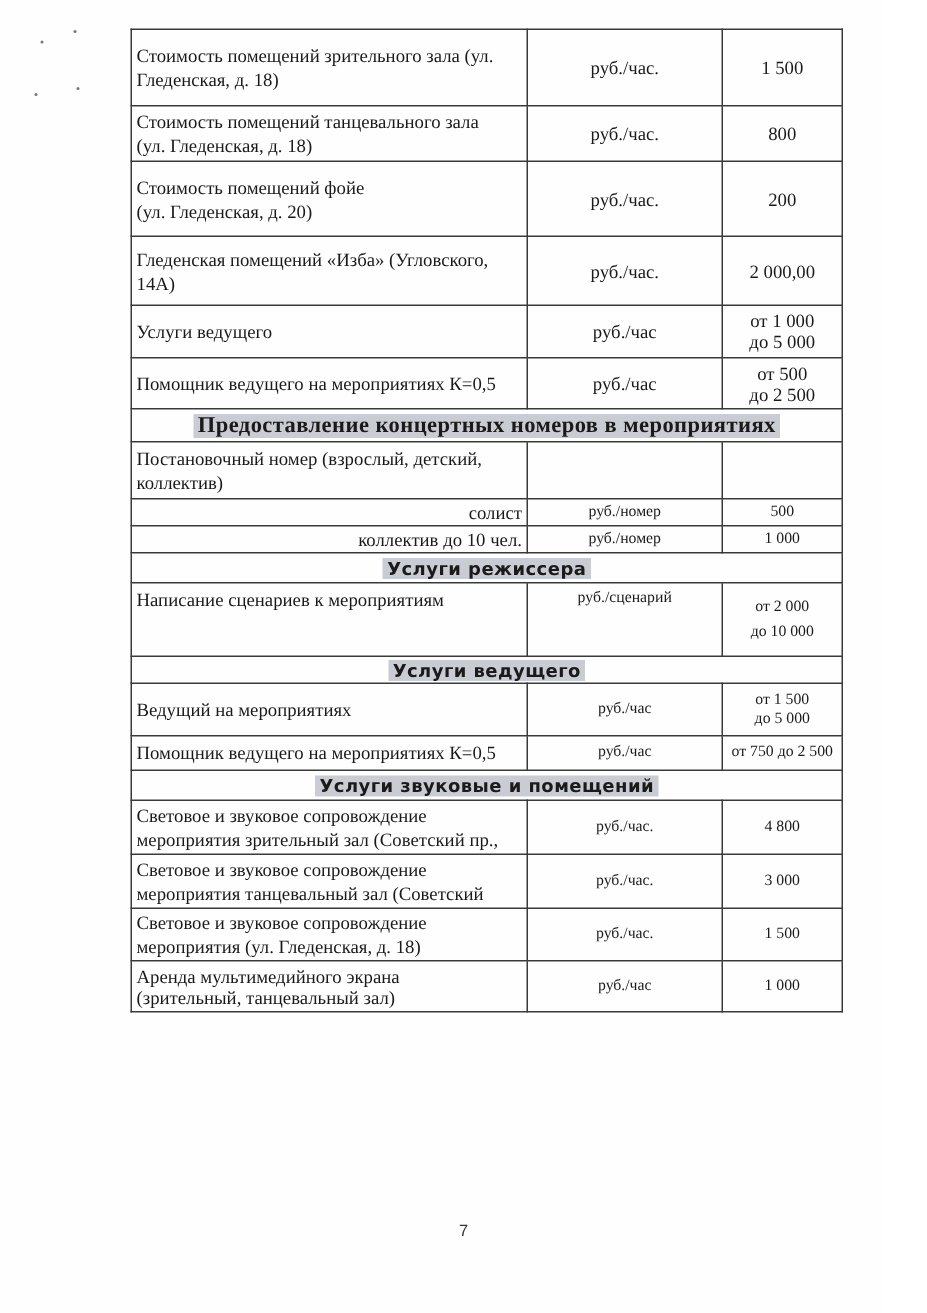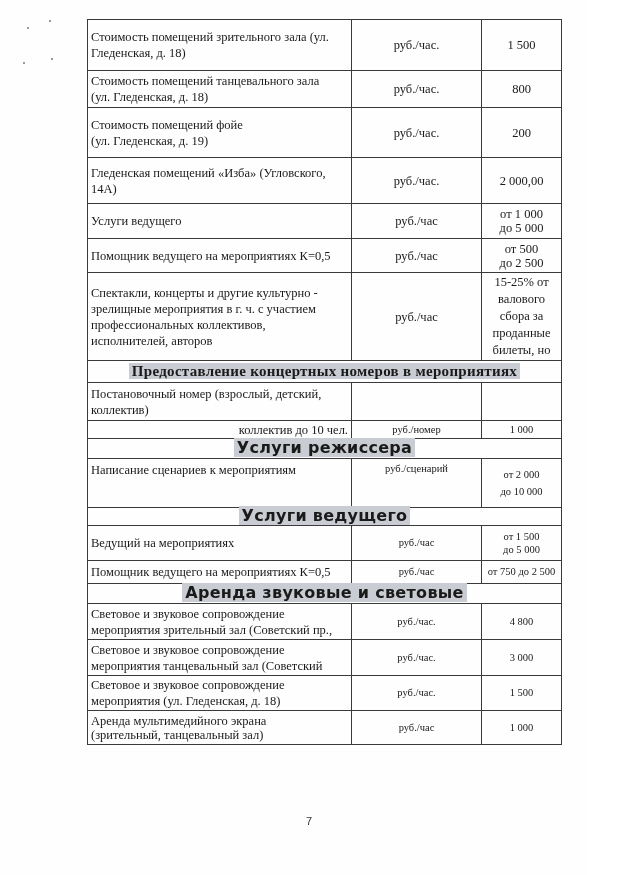--- a/index.html
+++ b/index.html
@@ -54,21 +54,21 @@
       font-weight: bold;
       padding: 0;
     }
     .hl {
       background: #c9ccd2;
       padding: 0 3px;
       letter-spacing: 0.3px;
     }
     .hl.sans {
       font-family: "DejaVu Sans", "Liberation Sans", sans-serif;
-      font-size: 16px;
+      font-size: 12px;
     }
     .hl.serif {
       font-family: "Liberation Serif", serif;
       font-size: 15px;
       text-align: center;
     }
     .ml { white-space: pre-line; }
     .page-num {
       position: absolute;
       left: 0; width: 618px;
@@ -104,21 +104,21 @@
         <td class="price">1 500</td>
       </tr>
       <tr style="height:37px">
         <td class="name ml">Стоимость помещений танцевального зала
 (ул. Гледенская, д. 18)</td>
         <td class="unit">руб./час.</td>
         <td class="price">800</td>
       </tr>
       <tr style="height:50px">
         <td class="name ml">Стоимость помещений фойе
-(ул. Гледенская, д. 19)</td>
+(ул. Гледенская, д. 20)</td>
         <td class="unit">руб./час.</td>
         <td class="price">200</td>
       </tr>
       <tr style="height:46px">
         <td class="name ml">Гледенская помещений «Изба» (Угловского,
 14А)</td>
         <td class="unit">руб./час.</td>
         <td class="price">2 000,00</td>
       </tr>
       <tr style="height:35px">
@@ -126,45 +126,38 @@
         <td class="unit">руб./час</td>
         <td class="price ml" style="line-height:14px">от 1 000
 до 5 000</td>
       </tr>
       <tr style="height:34px">
         <td class="name ml">Помощник ведущего на мероприятиях К=0,5</td>
         <td class="unit">руб./час</td>
         <td class="price ml" style="line-height:14px">от 500
 до 2 500</td>
       </tr>
-      <tr style="height:88px">
-        <td class="name ml">Спектакли, концерты и другие культурно -
-зрелищные мероприятия в г. ч. с участием
-профессиональных коллективов,
-исполнителей, авторов</td>
-        <td class="unit">руб./час</td>
-        <td class="price ml" style="line-height:17px">15-25% от
-валового
-сбора за
-проданные
-билеты, но</td>
-      </tr>
 
       <tr style="height:22px">
         <td class="section" colspan="3">
           <span class="hl serif">Предоставление концертных номеров в мероприятиях</span>
         </td>
       </tr>
       <tr style="height:38px">
         <td class="name ml" style="text-align:justify">Постановочный номер (взрослый, детский,
 коллектив)</td>
         <td class="unit"></td>
         <td class="price"></td>
       </tr>
       <tr style="height:18px">
+        <td class="name right">солист</td>
+        <td class="unit small">руб./номер</td>
+        <td class="price small">500</td>
+      </tr>
+      <tr style="height:18px">
         <td class="name right">коллектив до 10 чел.</td>
         <td class="unit small">руб./номер</td>
         <td class="price small">1 000</td>
       </tr>
 
       <tr style="height:20px">
         <td class="section" colspan="3">
           <span class="hl sans">Услуги режиссера</span>
         </td>
       </tr>
@@ -187,21 +180,21 @@
 до 5 000</td>
       </tr>
       <tr style="height:23px">
         <td class="name">Помощник ведущего на мероприятиях К=0,5</td>
         <td class="unit small">руб./час</td>
         <td class="price small" style="padding:0 1px;white-space:nowrap">от 750 до 2 500</td>
       </tr>
 
       <tr style="height:20px">
         <td class="section" colspan="3">
-          <span class="hl sans">Аренда звуковые и световые</span>
+          <span class="hl sans">Услуги звуковые и помещений</span>
         </td>
       </tr>
       <tr style="height:36px">
         <td class="name ml">Световое и звуковое сопровождение
 мероприятия зрительный зал (Советский пр.,</td>
         <td class="unit small">руб./час.</td>
         <td class="price small">4 800</td>
       </tr>
       <tr style="height:36px">
         <td class="name ml">Световое и звуковое сопровождение

